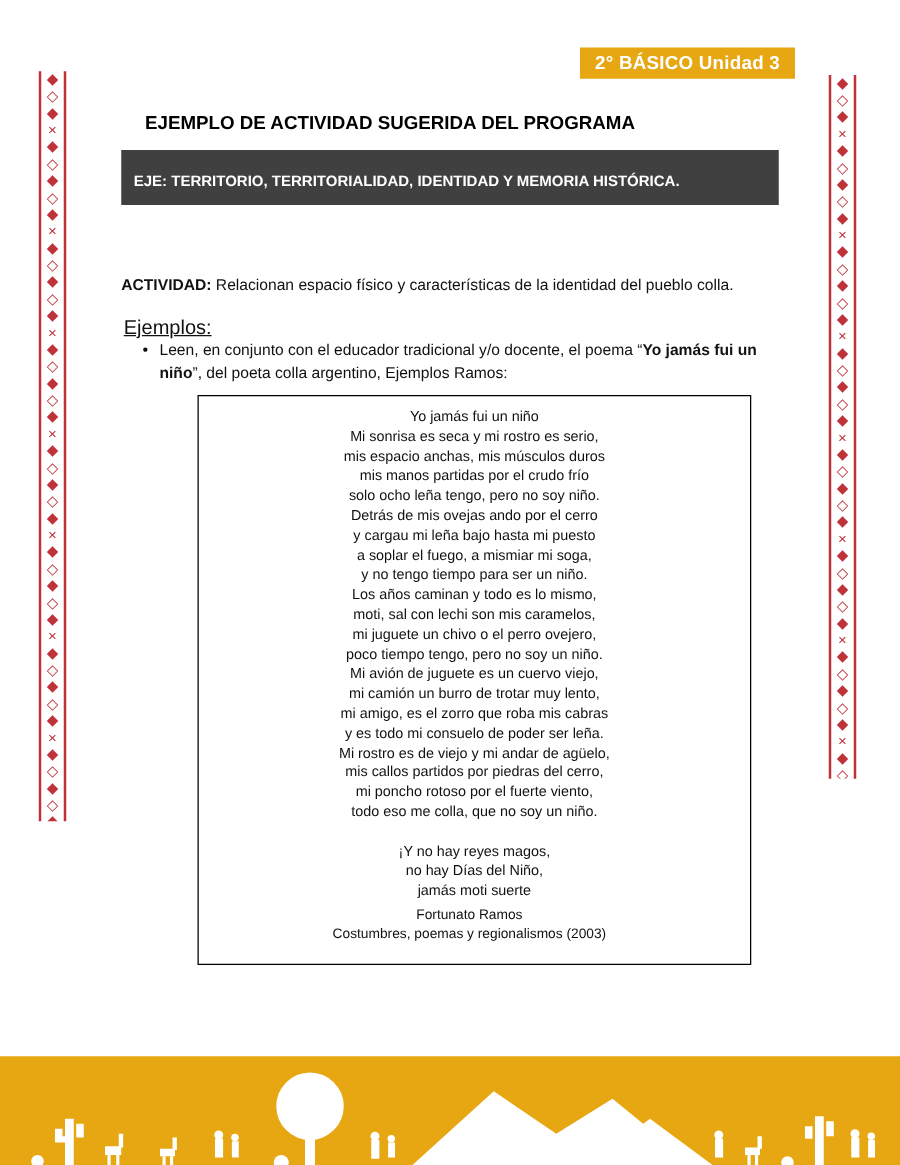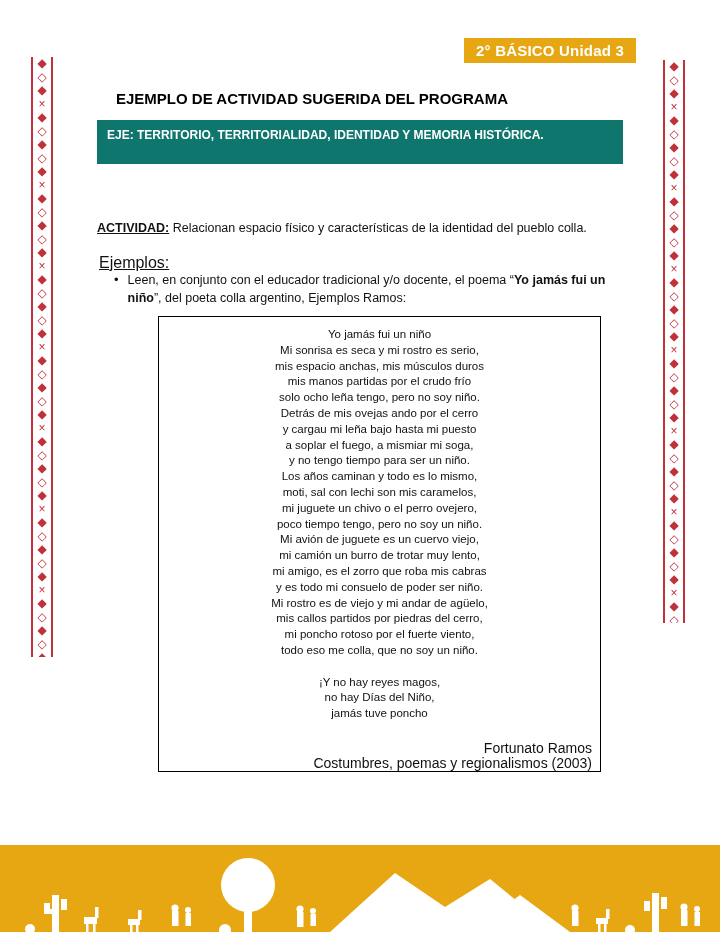--- a/index.html
+++ b/index.html
@@ -25,45 +25,45 @@
     font-size:15px; padding:4px 12px; letter-spacing:.2px;
   }
 
   .title {
     position:absolute; top:90px; left:0; width:624px;
     text-align:center; font-weight:bold; font-size:15px; color:#000;
   }
 
   .banner {
     position:absolute; top:120px; left:97px; width:526px; height:44px;
-    background:#0f766e; color:#fff; font-weight:bold; font-size:12px;
-    padding:8px 10px; line-height:14px;
+    background:#404040; color:#fff; font-weight:bold; font-size:12px;
+    padding:18px 10px; line-height:14px;
   }
 
   .activity { position:absolute; top:220px; left:97px; width:526px; font-size:12.5px; line-height:17px; }
-  .activity .lbl { font-weight:bold;text-decoration:underline; }
+  .activity .lbl { font-weight:bold; }
 
   .examples { position:absolute; top:254px; left:99px; font-size:16px;text-decoration:underline; }
 
   .bullet-item {
     position:absolute; top:271px; left:114px; width:508px;
     display:flex; gap:9px; font-size:12.5px; line-height:18px;
   }
   .bullet-item .marker { flex:0 0 auto; font-size:13px; }
   .bullet-item .bold-seg { font-weight:bold; }
 
   .poem-box {
     position:absolute; top:316px; left:158px; width:443px; height:456px;
     border:1px solid #000; padding-top:10px;
     font-size:11.5px; line-height:15.8px; text-align:center; color:#111;
     overflow:hidden;
   }
   .poem-line { min-height:15.8px; }
   .poem-gap  { height:15.8px; }
-  .poem-credit { text-align:right; padding-right:8px; font-size:14px; line-height:15px; margin-top:19px; }
+  .poem-credit { text-align:center; padding-right:8px; font-size:11px; line-height:15px; margin-top:3px; }
 
   .footer-band {
     position:absolute; left:0; bottom:0; width:720px; height:87px;
     background:#e6a713; overflow:hidden;
   }
   .footer-band svg { position:absolute; left:0; bottom:0; }
 </style>
 </head>
 <body>
 
@@ -189,29 +189,29 @@
         <div class="poem-line">y cargau mi leña bajo hasta mi puesto</div>
         <div class="poem-line">a soplar el fuego, a mismiar mi soga,</div>
         <div class="poem-line">y no tengo tiempo para ser un niño.</div>
         <div class="poem-line">Los años caminan y todo es lo mismo,</div>
         <div class="poem-line">moti, sal con lechi son mis caramelos,</div>
         <div class="poem-line">mi juguete un chivo o el perro ovejero,</div>
         <div class="poem-line">poco tiempo tengo, pero no soy un niño.</div>
         <div class="poem-line">Mi avión de juguete es un cuervo viejo,</div>
         <div class="poem-line">mi camión un burro de trotar muy lento,</div>
         <div class="poem-line">mi amigo, es el zorro que roba mis cabras</div>
-        <div class="poem-line">y es todo mi consuelo de poder ser niño.</div>
+        <div class="poem-line">y es todo mi consuelo de poder ser leña.</div>
         <div class="poem-line">Mi rostro es de viejo y mi andar de agüelo,</div>
         <div class="poem-line">mis callos partidos por piedras del cerro,</div>
         <div class="poem-line">mi poncho rotoso por el fuerte viento,</div>
         <div class="poem-line">todo eso me colla, que no soy un niño.</div>
         <div class="poem-line poem-gap"></div>
         <div class="poem-line">¡Y no hay reyes magos,</div>
         <div class="poem-line">no hay Días del Niño,</div>
-        <div class="poem-line">jamás tuve poncho</div>
+        <div class="poem-line">jamás moti suerte</div>
       </div>
     <div class="poem-credit">
       <div>Fortunato Ramos</div>
       <div>Costumbres, poemas y regionalismos (2003)</div>
     </div>
   </div>
 
   <div class="footer-band">
     <svg width="720" height="87" viewBox="0 0 720 87" xmlns="http://www.w3.org/2000/svg">
       <g fill="#ffffff">

